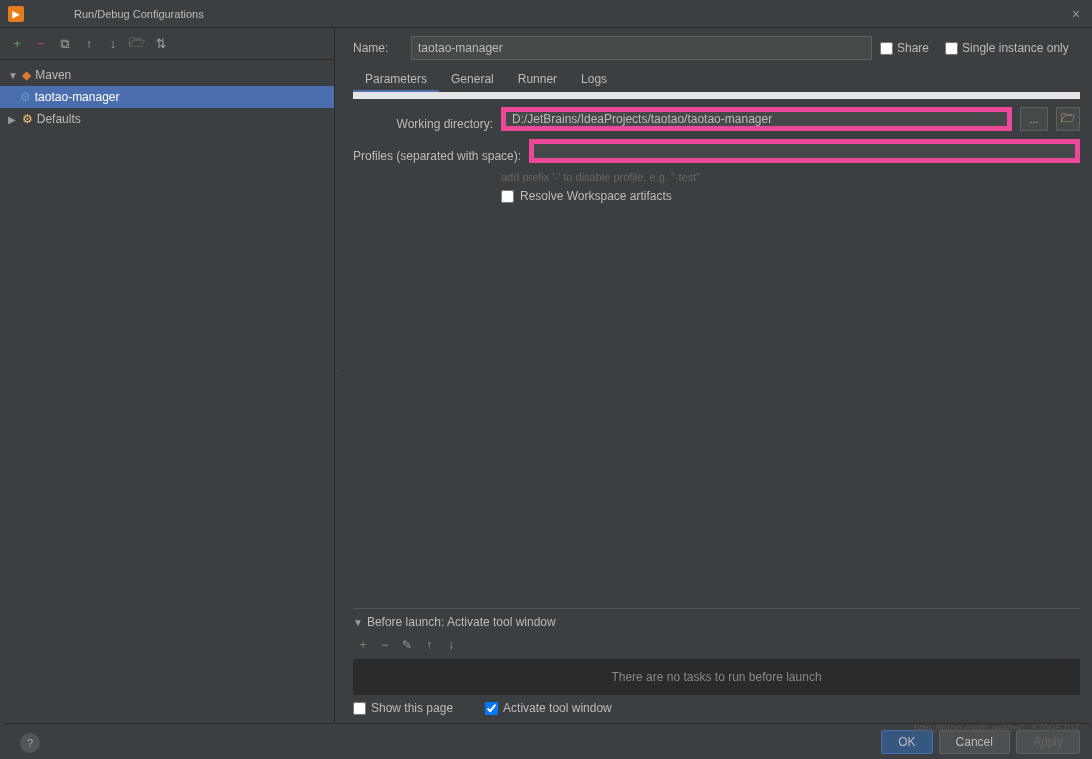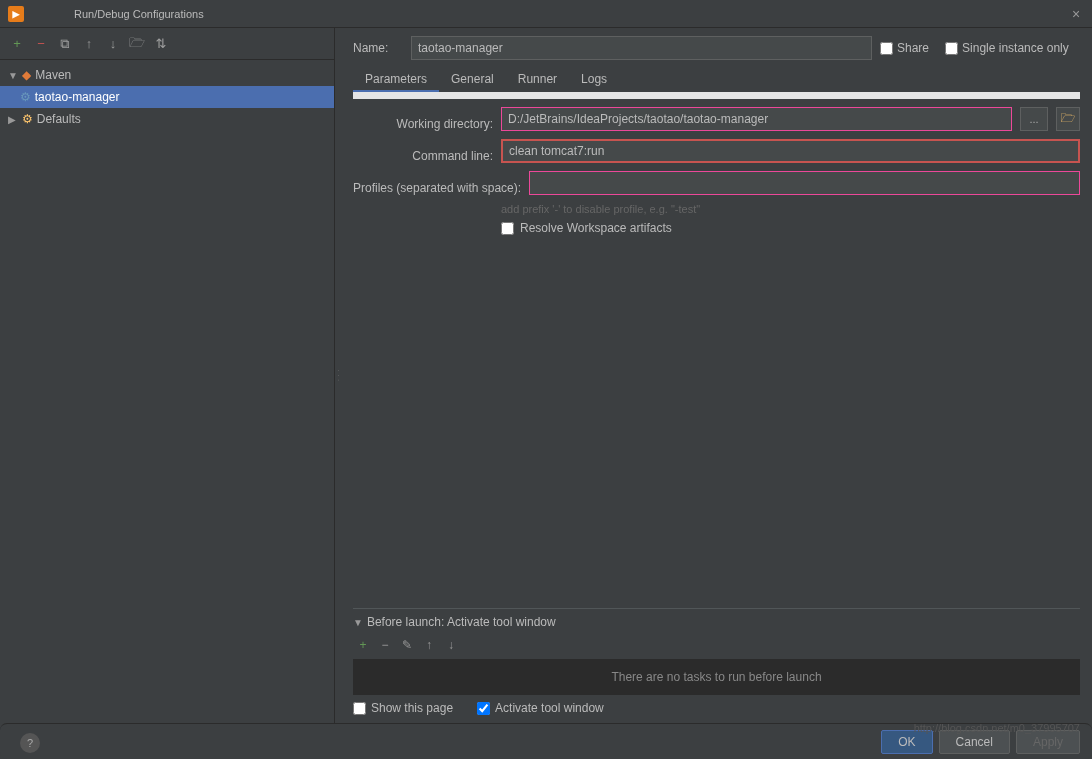--- a/index.html
+++ b/index.html
@@ -172,21 +172,21 @@
     }
     .form-label {
       min-width: 140px;
       color: #bbbbbb;
       text-align: right;
     }
     .form-input {
       flex: 1;
       height: 24px;
       background: #45494a;
-      border: 1px solid #ec4899;
+      border: 5px solid #ec4899;
       color: #bbbbbb;
       padding: 0 6px;
       font-size: 12px;
       outline: none;
     }
     .form-input.highlighted {
       border: 2px solid #c75450;
     }
     .browse-btn {
       width: 28px; height: 24px;
@@ -257,21 +257,21 @@
       display: flex;
       align-items: center;
       justify-content: center;
       color: #888;
       font-size: 12px;
       margin-bottom: 6px;
     }
 
     .before-launch-options {
       display: flex;
-      gap: 24px;
+      gap: 32px;
     }
     .checkbox-option {
       display: flex;
       align-items: center;
       gap: 5px;
       cursor: pointer;
       color: #bbbbbb;
     }
 
     
@@ -410,24 +410,20 @@
 
     <div class="form-section">
 
       <div class="form-row">
         <span class="form-label">Working directory:</span>
         <input class="form-input" type="text" value="D:/JetBrains/IdeaProjects/taotao/taotao-manager" style="">
         <div class="browse-btn">...</div>
         <div class="folder-icon-btn">🗁</div>
       </div>
 
-      <div class="form-row">
-        <span class="form-label">Command line:</span>
-        <input class="form-input highlighted" type="text" value="clean tomcat7:run" style="">
-      </div>
 
       <div class="form-row">
         <span class="form-label">Profiles (separated with space):</span>
         <input class="form-input" type="text" value="" style="">
       </div>
 
       <div class="profiles-hint">add prefix '-' to disable profile, e.g. "-test"</div>
 
       <div class="resolve-row">
         <input type="checkbox" style="">

